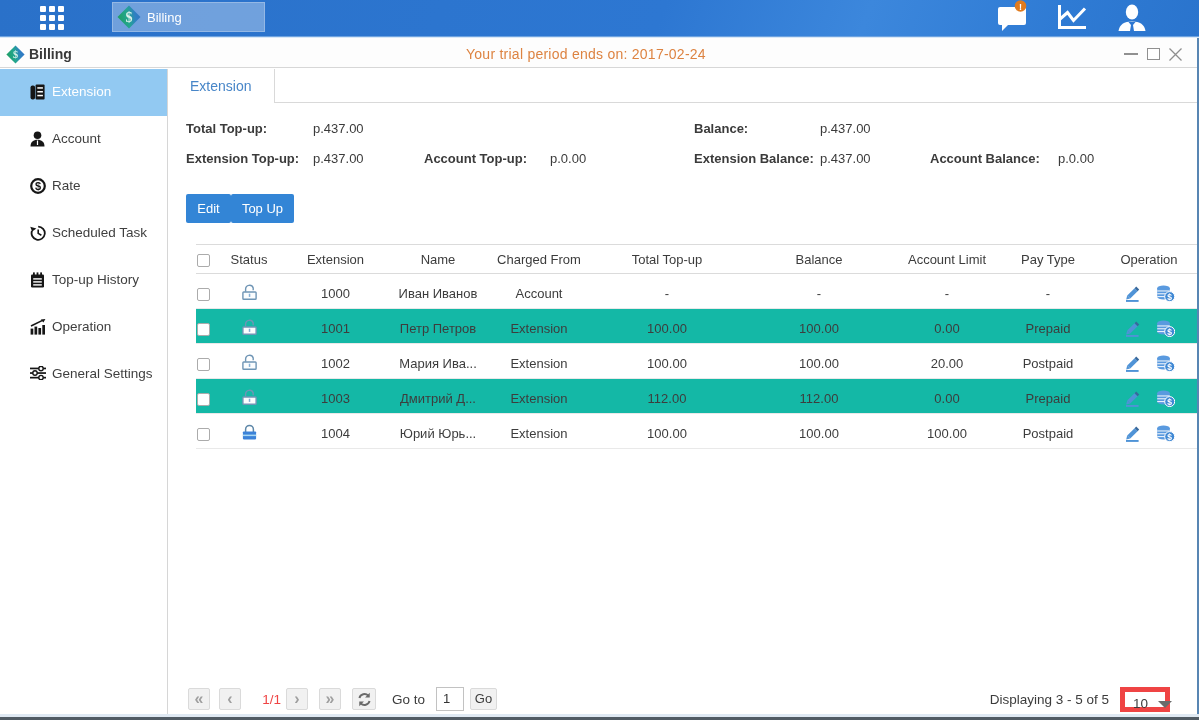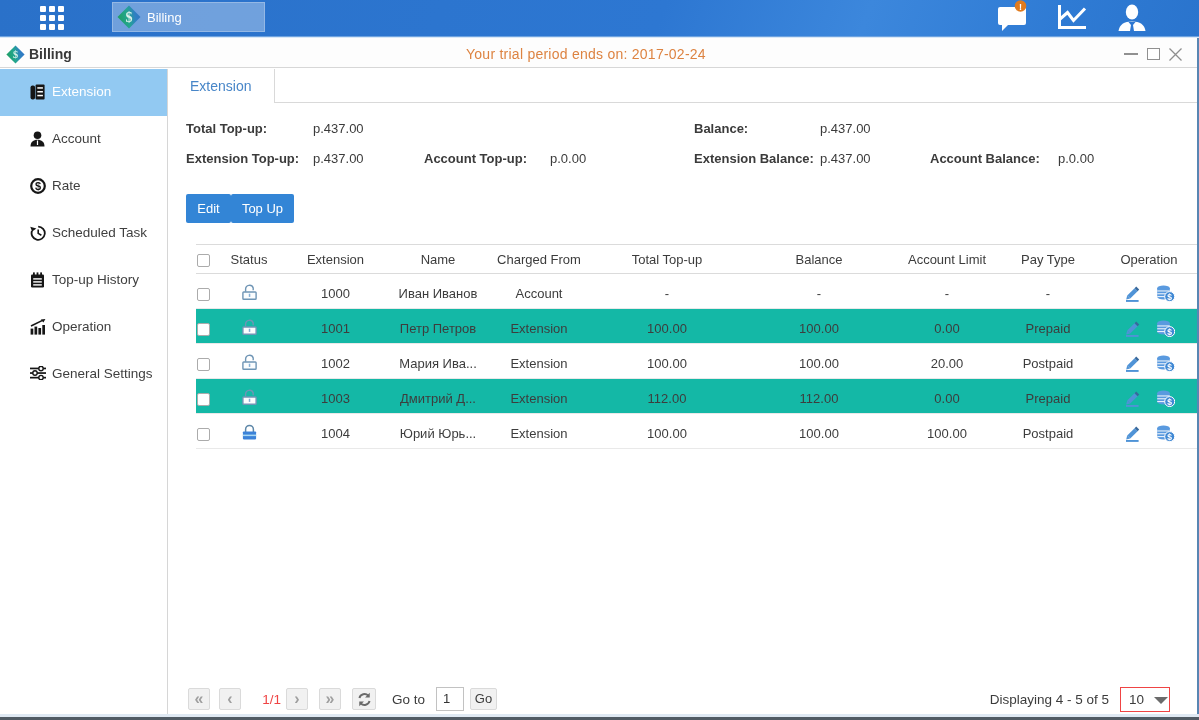--- a/index.html
+++ b/index.html
@@ -52,21 +52,21 @@
 #tbl tr.alt td { background:#14b8a6; }
 .cb { display:inline-block; width:13px; height:13px; border:1px solid #ababab; border-radius:2px; background:#fff; vertical-align:middle; }
 th.cbcell, td.cbcell { text-align:left !important; }
 .opwrap { display:flex; justify-content:center; align-items:center; gap:15px; }
 
 
 .pbtn { position:absolute; top:688px; width:22px; height:22px; background:#f1f1f1; border:1px solid #dadada; border-radius:2px; color:#9f9f9f; font-size:16px; font-weight:bold; text-align:center; line-height:19px; }
 #goto-input { position:absolute; left:436px; top:687px; width:28px; height:24px; border:1px solid #c2c2c2; font-size:13px; color:#333; padding-left:6px; padding-top:3px; background:#fff; }
 #gobtn { position:absolute; left:470px; top:688px; width:27px; height:22px; background:#f1f1f1; border:1px solid #dadada; border-radius:2px; color:#3c3c3c; font-size:13px; text-align:center; line-height:20px; }
 #disp { position:absolute; top:692px; right:90px; font-size:13.5px; color:#3c3c3c; }
-#psize { position:absolute; left:1120px; top:687px; width:50px; height:25px; border:1px solid #ef4444; background:#fff; }
+#psize { position:absolute; left:1120px; top:687px; width:50px; height:25px; border:5px solid #ef4444; background:#fff; }
 #psize .n { position:absolute; left:8px; top:4px; font-size:13.5px; color:#3c3c3c; }
 #psize .tri { position:absolute; left:33px; top:9px; width:0; height:0; border-left:7px solid transparent; border-right:7px solid transparent; border-top:7px solid #6b6b6b; }
 
 
 #rightborder { position:absolute; left:1197px; top:38px; width:2px; height:679px; background:#5886b3; }
 #botlight { position:absolute; left:0; top:714px; width:1199px; height:3px; background:#dfe9f3; }
 #botdark { position:absolute; left:0; top:717px; width:1199px; height:3px; background:#515b64; }
 </style>
 </head>
 <body>
@@ -435,21 +435,21 @@
   <svg width="15" height="15" viewBox="0 0 16 16" style="margin-top:3px">
     <path d="M2.6,6.4 a5.6,5.6 0 0 1 9.4,-2.5" stroke="#6a6a6a" stroke-width="2.1" fill="none"></path>
     <polygon points="13.6,0.8 13.6,5.8 8.6,5.8" fill="#6a6a6a"></polygon>
     <path d="M13.4,9.6 a5.6,5.6 0 0 1 -9.4,2.5" stroke="#6a6a6a" stroke-width="2.1" fill="none"></path>
     <polygon points="2.4,15.2 2.4,10.2 7.4,10.2" fill="#6a6a6a"></polygon>
   </svg>
 </div>
 <div class="abs" style="left:392px;top:692px;font-size:13.5px;color:#3c3c3c">Go to</div>
 <div id="goto-input">1</div>
 <div id="gobtn">Go</div>
-<div id="disp">Displaying 4 - 5 of 5</div>
+<div id="disp">Displaying 3 - 5 of 5</div>
 <div id="psize">
     <span class="n">10</span>
     <span class="tri"></span>
   </div>
 
 <div id="rightborder"></div>
 <div id="botlight"></div>
 <div id="botdark"></div>
 
 </body></html>

